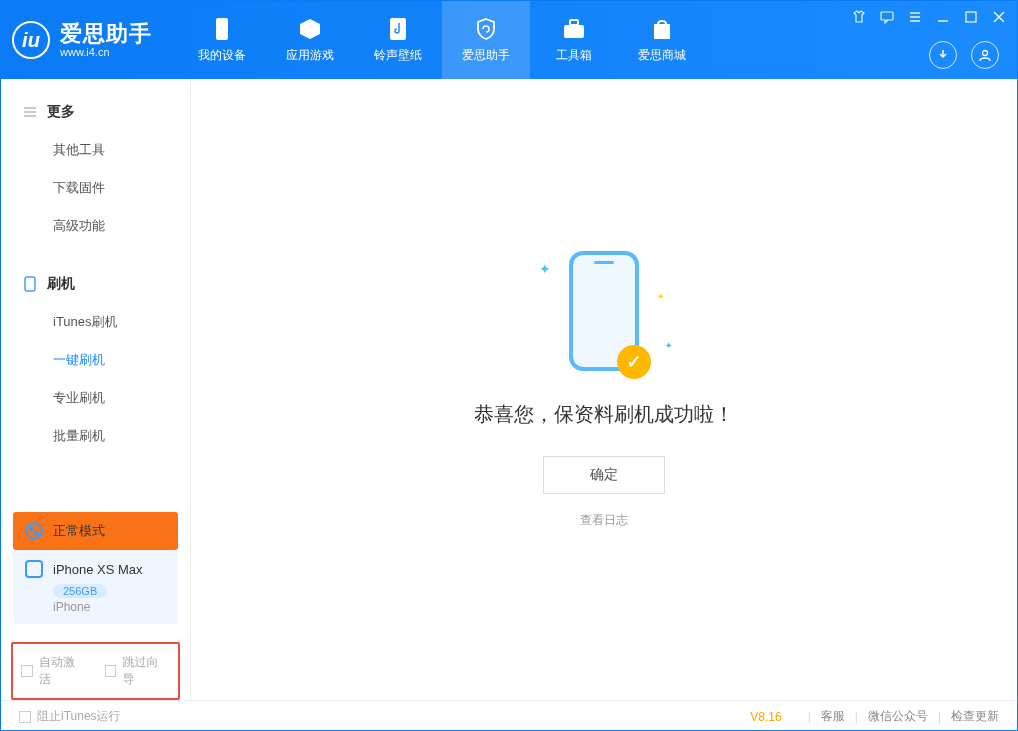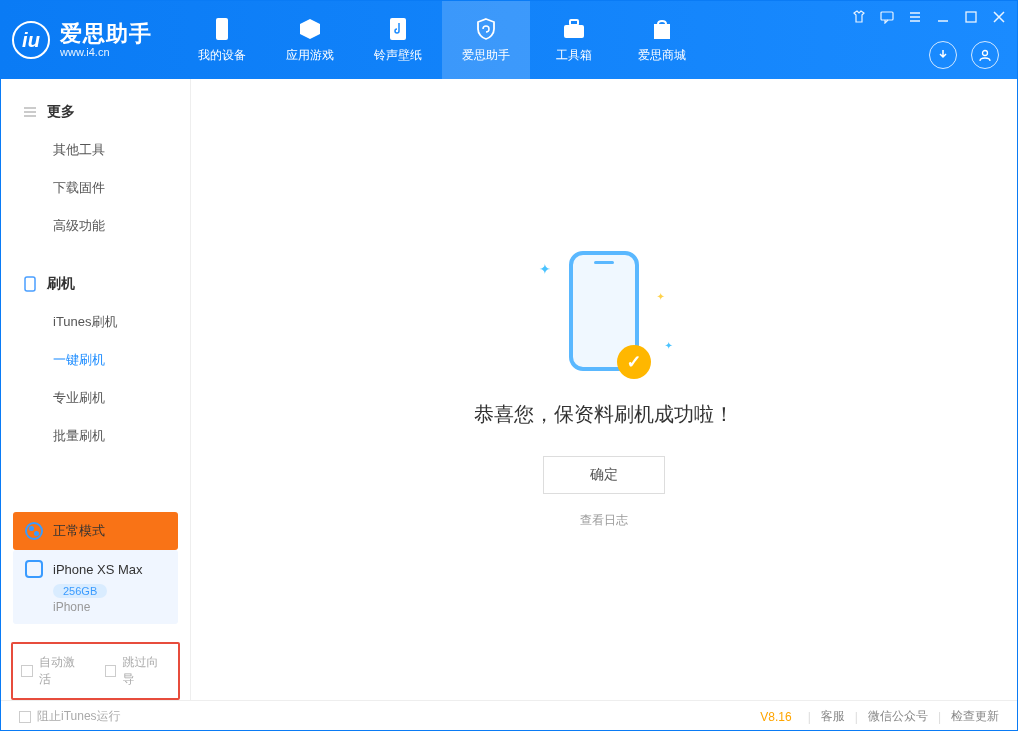--- a/index.html
+++ b/index.html
@@ -61,21 +61,21 @@
 .sp3 { top: 40px; right: -26px; color:#ffd24a; font-size:10px; }
 .success-title { font-size: 20px; color: #333; margin-bottom: 28px; }
 .ok-btn { border: 1px solid #ddd; background: #fff; padding: 9px 46px; font-size: 14px; color: #555; cursor: pointer; margin-bottom: 18px; }
 .log-link { font-size: 12px; color: #999; cursor: pointer; }
 
 .statusbar { height: 32px; border-top: 1px solid #eee; display: flex; align-items: center; padding: 0 18px; font-size: 12px; color: #888; }
 .status-left { display: flex; align-items: center; gap: 6px; }
 .status-right { margin-left: auto; display: flex; align-items: center; gap: 10px; }
 .status-right .sep { color: #ddd; }
 .status-link { cursor: pointer; }
-.version { color: #ffa500; margin-right: 6px; }
+.version { color: #ffa500; margin-right: 16px; }
 </style>
 </head>
 <body>
 
 <div class="titlebar">
   <div class="logo-area">
     <div class="logo-circle">iu</div>
     <div class="logo-text">
       <div class="logo-title">爱思助手</div>
       <div class="logo-url">www.i4.cn</div>

